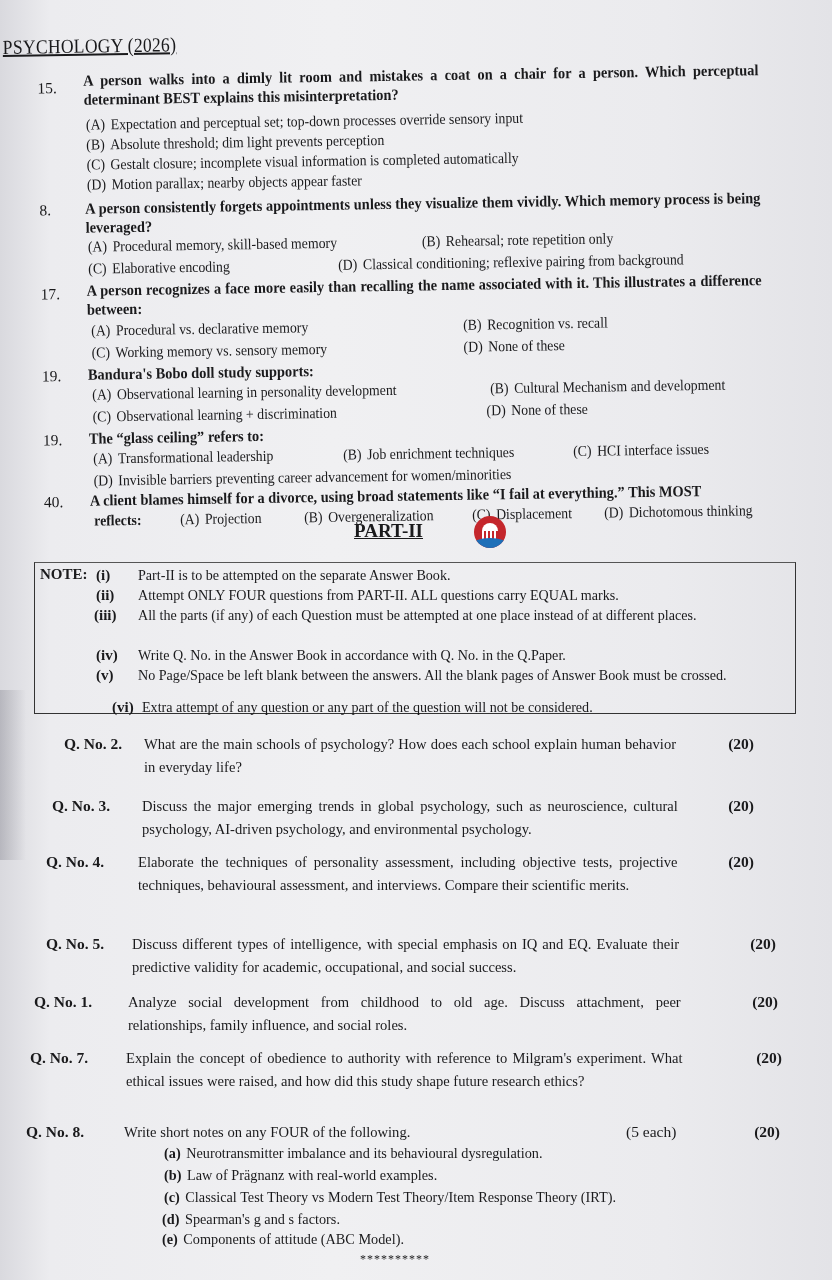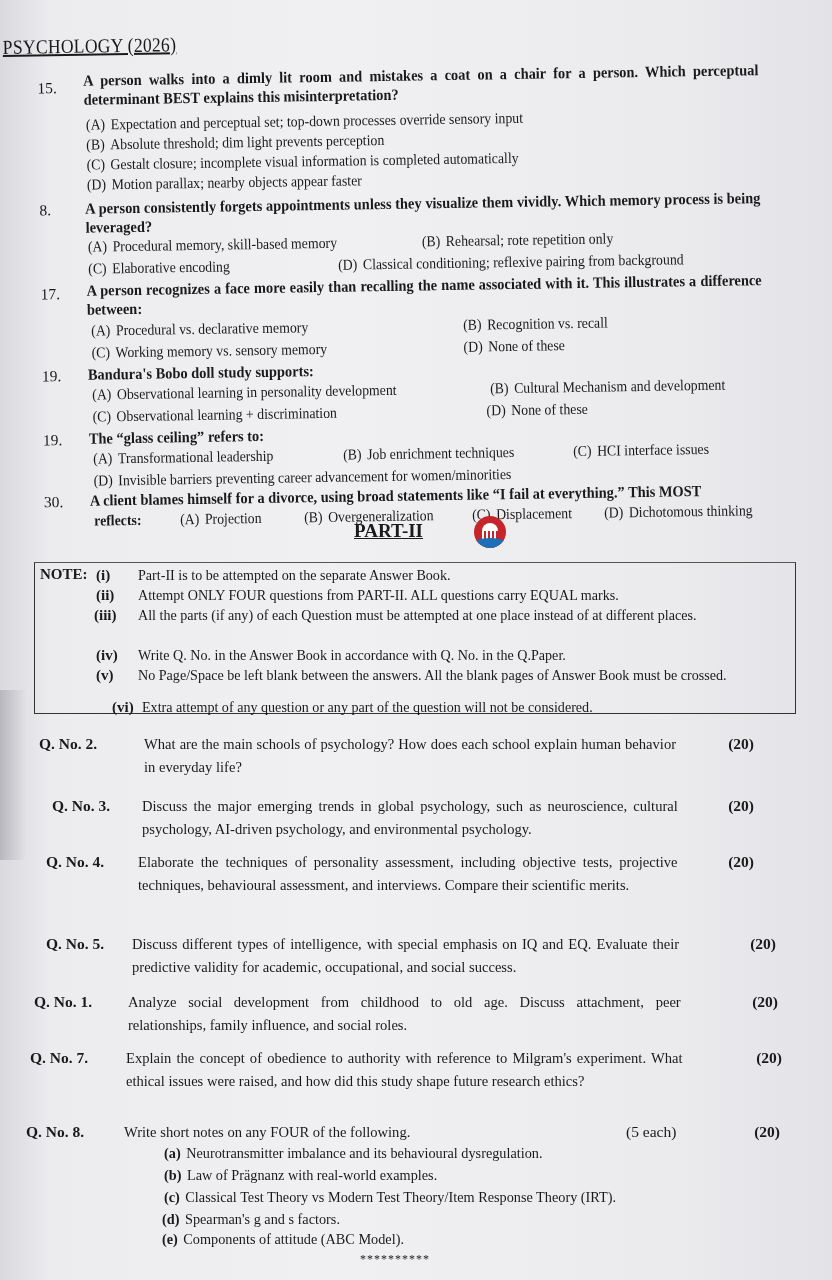--- a/index.html
+++ b/index.html
@@ -93,21 +93,21 @@
   <div class="mcq" style="top:432px">
     <span class="num">19.</span>
     <div class="stem" style="top:-2px">The “glass ceiling” refers to:</div>
   </div>
   <div class="opt" style="left:86px;top:452px"><span class="lab">(A)</span><span>Transformational leadership</span></div>
   <div class="opt" style="left:336px;top:452px"><span class="lab">(B)</span><span>Job enrichment techniques</span></div>
   <div class="opt" style="left:566px;top:452px"><span class="lab">(C)</span><span>HCI interface issues</span></div>
   <div class="opt" style="left:86px;top:474px"><span class="lab">(D)</span><span>Invisible barriers preventing career advancement for women/minorities</span></div>
 
   <div class="mcq" style="top:494px">
-    <span class="num">30.</span>
+    <span class="num">40.</span>
     <div class="stem" style="top:-2px;white-space:nowrap">A client blames himself for a divorce, using broad statements like “I fail at everything.” This MOST</div>
   </div>
   <div class="opt" style="left:86px;top:514px;font-weight:bold">reflects:</div>
   <div class="opt" style="left:172px;top:514px"><span class="lab">(A)</span><span>Projection</span></div>
   <div class="opt" style="left:296px;top:514px"><span class="lab">(B)</span><span>Overgeneralization</span></div>
   <div class="opt" style="left:464px;top:514px"><span class="lab">(C)</span><span>Displacement</span></div>
   <div class="opt" style="left:596px;top:514px"><span class="lab">(D)</span><span>Dichotomous thinking</span></div>
 </div>
 
 <div class="part2">PART-II</div>
@@ -141,21 +141,21 @@
 <div class="note" style="top:666px">
     <span class="rn">(v)</span>
     <span class="txt">No Page/Space be left blank between the answers. All the blank pages of Answer Book must be crossed.</span>
   </div>
 <div class="note" style="top:698px">
     <span class="rn" style="left:112px">(vi)</span>
     <span class="txt" style="left:142px">Extra attempt of any question or any part of the question will not be considered.</span>
   </div>
 
 <div class="q" style="top:732px">
-  <span class="qn" style="left:39px">Q. No. 2.</span>
+  <span class="qn" style="left:64px">Q. No. 2.</span>
   <div class="qt" style="left:144px;width:566px">What are the main schools of psychology? How does each school explain human behavior in everyday life?</div>
   <span class="marks">(20)</span>
 </div>
 <div class="q" style="top:794px">
   <span class="qn" style="left:52px">Q. No. 3.</span>
   <div class="qt" style="left:142px;width:570px">Discuss the major emerging trends in global psychology, such as neuroscience, cultural psychology, AI-driven psychology, and environmental psychology.</div>
   <span class="marks">(20)</span>
 </div>
 <div class="q" style="top:850px">
   <span class="qn" style="left:46px">Q. No. 4.</span>

